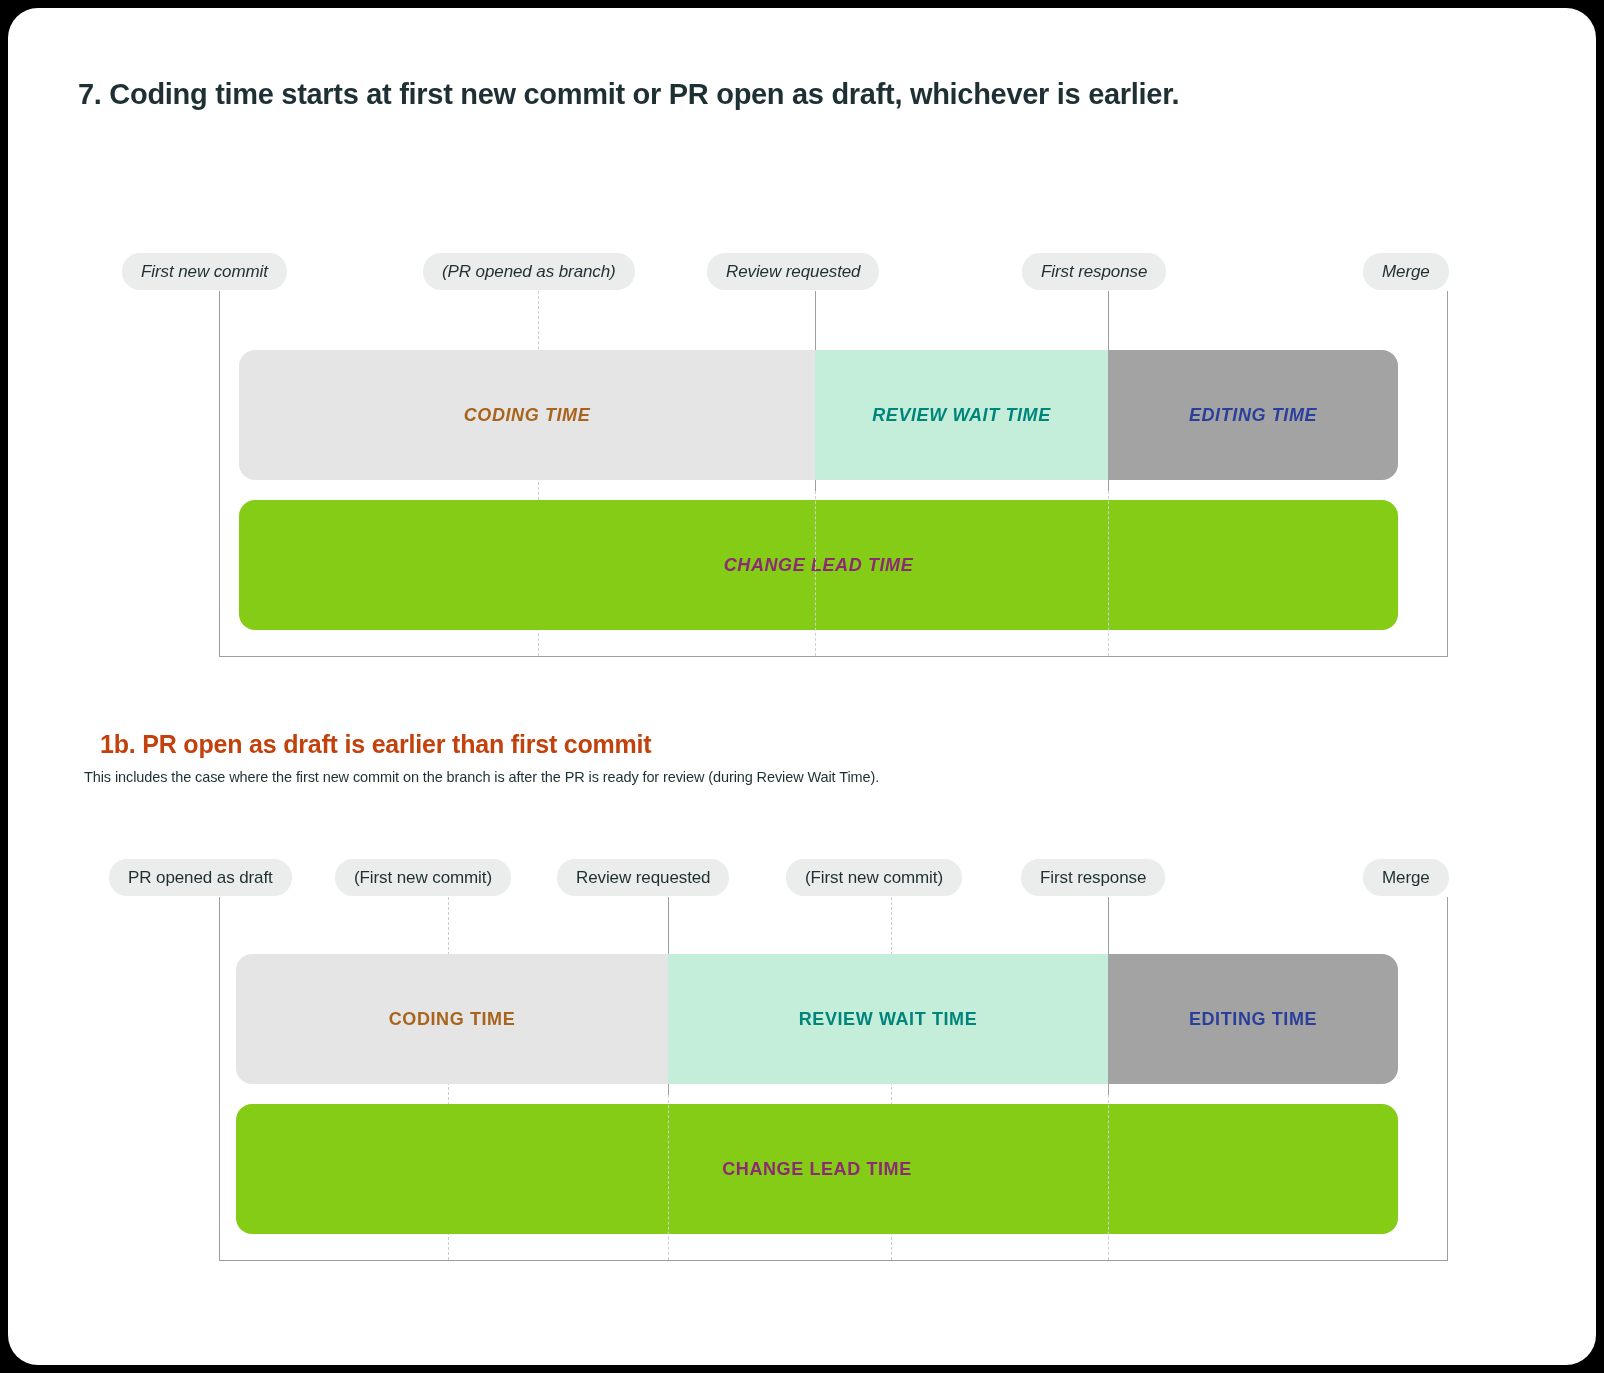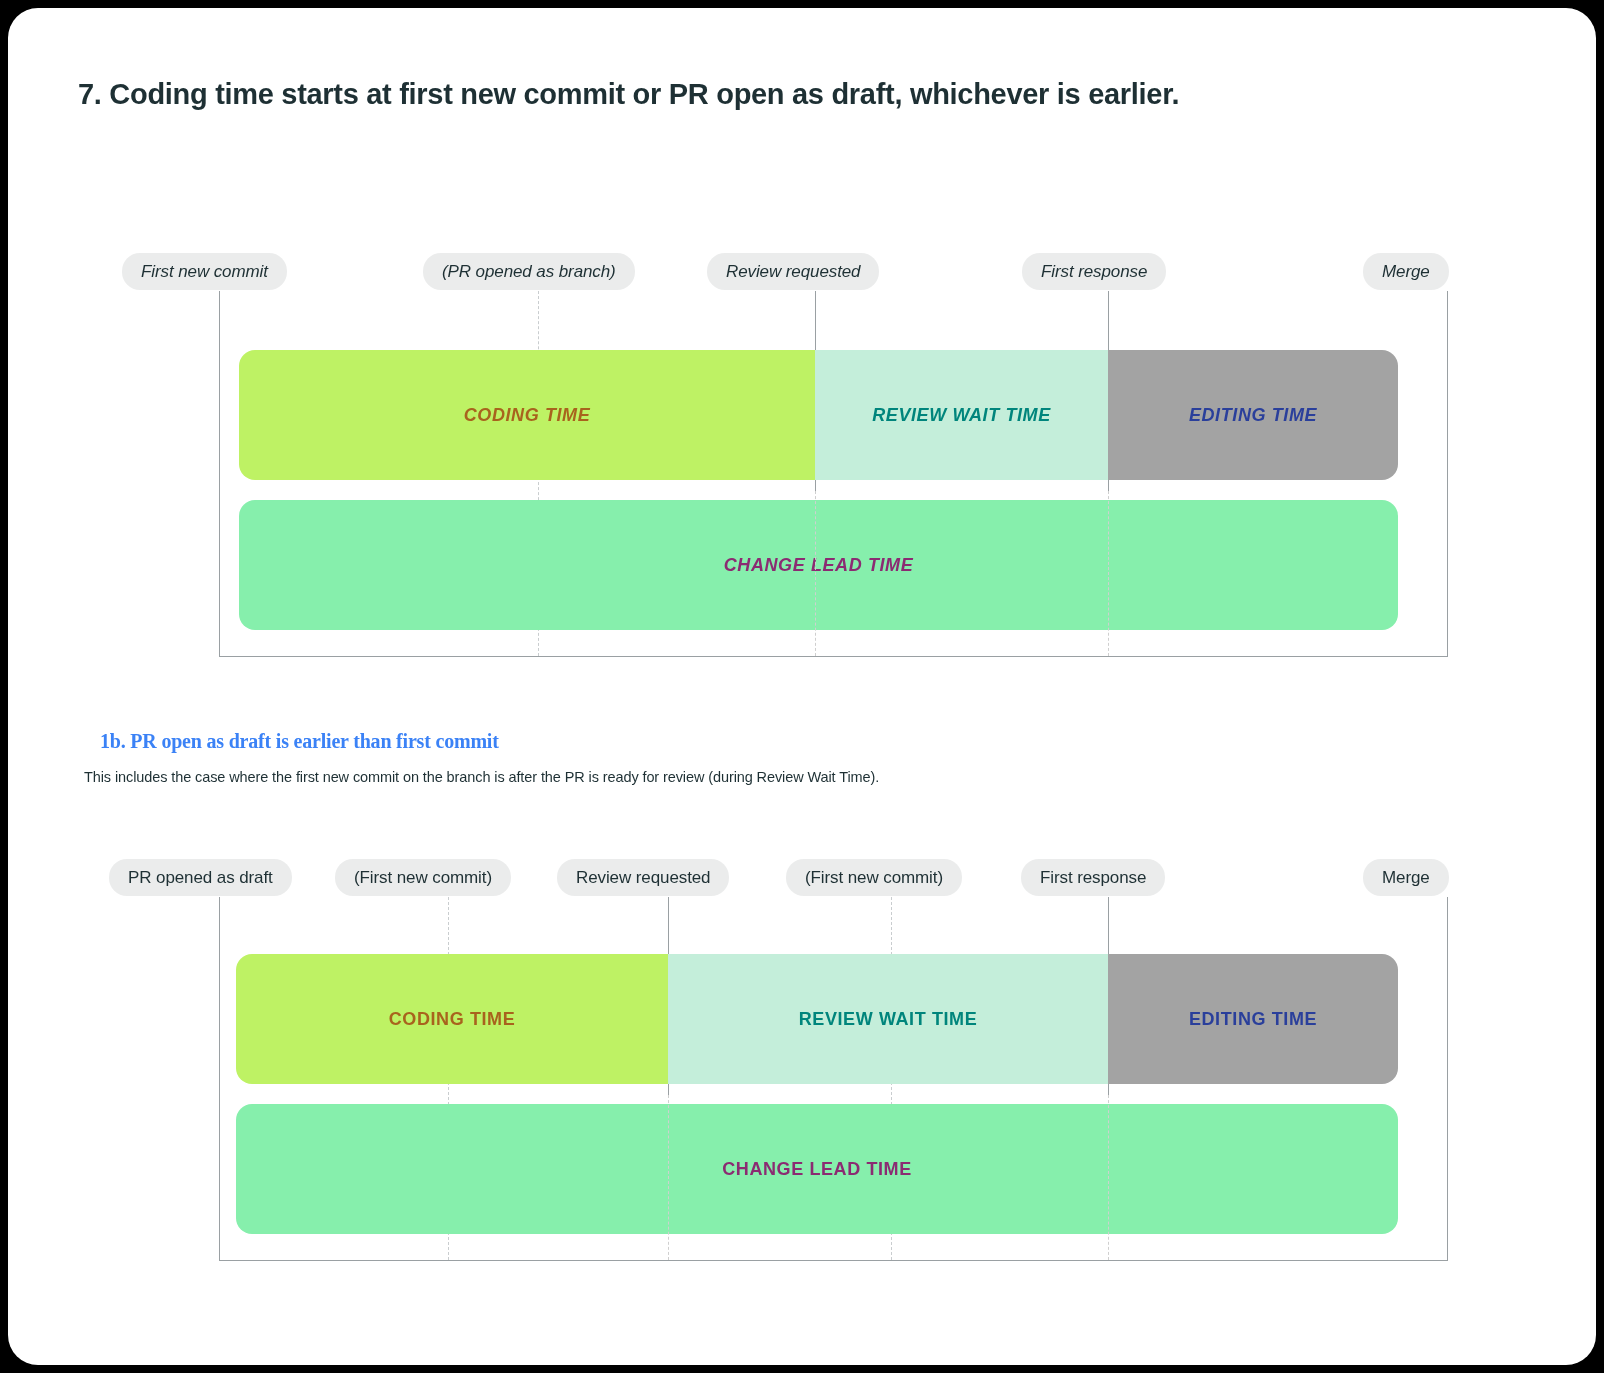--- a/index.html
+++ b/index.html
@@ -42,26 +42,25 @@
     font-size: 21px;
     font-weight: 700;
     color: #1e3034;
     letter-spacing: -0.2px;
     white-space: nowrap;
   }
   .sub-b {
     position: absolute;
     left: 92px;
     top: 722px;
-    font-size: 20px;
+    font-size: 25px;
     font-weight: 700;
-    color: #3b82f6;
+    color: #c2410c;
     letter-spacing: -0.2px;
     white-space: nowrap;
-    font-family: Liberation Serif, serif;
   }
   .note {
     position: absolute;
     left: 76px;
     top: 761px;
     font-size: 14.5px;
     font-weight: 400;
     color: #1e3034;
     letter-spacing: -0.1px;
     white-space: nowrap;
@@ -113,24 +112,24 @@
   .bar {
     position: absolute;
     display: flex;
     align-items: center;
     justify-content: center;
     font-size: 18px;
     font-weight: 700;
     letter-spacing: 0.6px;
     box-sizing: border-box;
   }
-  .bar-coding   { background: #bef264; color: #a8631d; }
+  .bar-coding   { background: #e5e5e5; color: #a8631d; }
   .bar-review   { background: #c4eeda; color: #00857c; }
   .bar-editing  { background: #a3a3a3; color: #2a3f9b; }
-  .bar-lead     { background: #86efac; color: #8b2b72; }
+  .bar-lead     { background: #84cc16; color: #8b2b72; }
 
   .r-left  { border-top-left-radius: 16px; border-bottom-left-radius: 16px; }
   .r-right { border-top-right-radius: 16px; border-bottom-right-radius: 16px; }
   .r-all   { border-radius: 16px; }
 </style>
 </head>
 <body>
 
 <div class="card">
 

